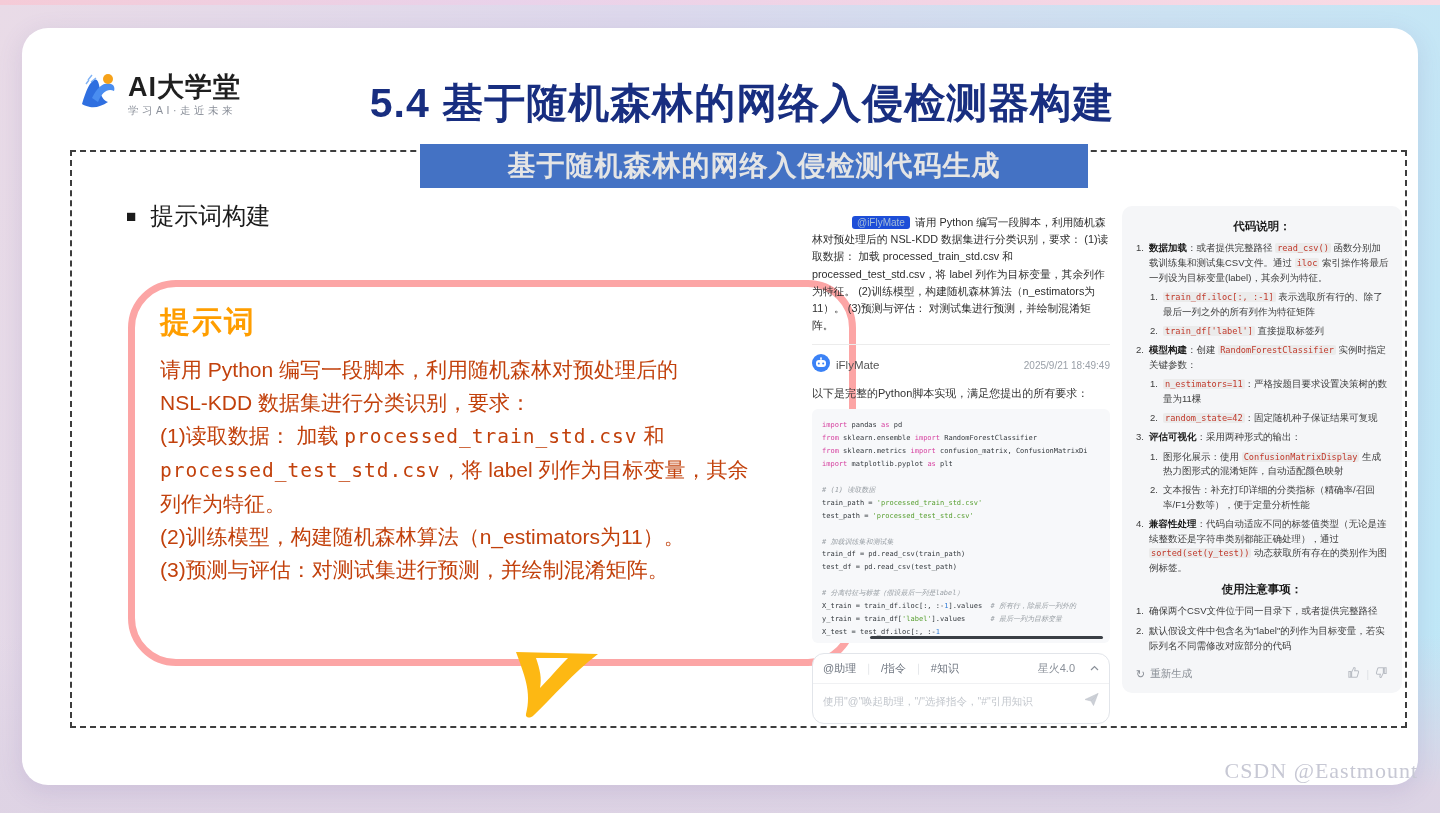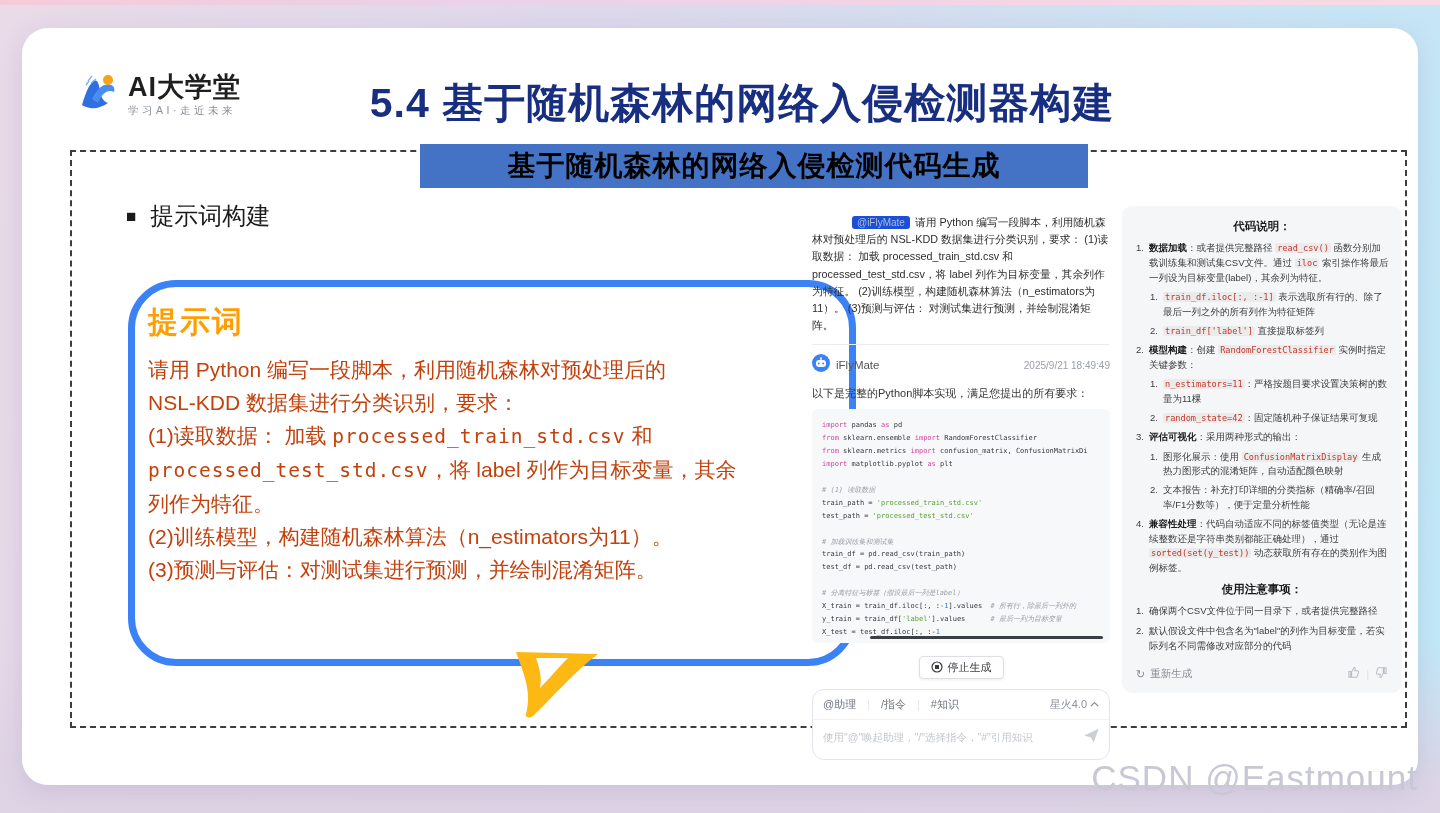--- a/index.html
+++ b/index.html
@@ -11,39 +11,39 @@
       linear-gradient(to bottom, rgba(224,214,230,0) 78%, rgba(222,211,228,.95) 97%),
       linear-gradient(106deg, #e9dbe7 0%, #ddd8ec 38%, #cce2f2 70%, #bfe9f8 100%);
   }
   .top-strip{ position:absolute; left:0; top:0; width:1440px; height:5px;
     background:linear-gradient(to right,#f5cbd7,#e9d2ea 35%,#f3d4e4 65%,#f9dbe4); }
 
   .card{ position:absolute; left:22px; top:28px; width:1396px; height:757px;
     background:#ffffff; border-radius:26px; box-shadow:0 6px 24px rgba(110,95,160,.16); }
 
   
-  .logo{ position:absolute; left:56px; top:44px; display:flex; align-items:center; gap:8px; }
+  .logo{ position:absolute; left:56px; top:44px; display:flex; align-items:flex-start; gap:8px; }
   .logo-txt .logo-title{ font-size:27px; font-weight:bold; color:#1f1f1f; letter-spacing:1px; line-height:30px; }
   .logo-txt .logo-sub{ font-size:10.5px; color:#8a8f99; letter-spacing:3.5px; margin-top:2px; }
 
   
   .title{ position:absolute; left:300px; top:48px; width:840px; text-align:center;
     font-size:41px; font-weight:bold; color:#182e80; letter-spacing:1px; }
   .banner{ position:absolute; left:398px; top:116px; width:668px; height:44px; background:#4472c4;
-    color:#000000; font-size:28px; font-weight:bold; text-align:center; line-height:44px; letter-spacing:1px; z-index:3; }
+    color:#e5e5e5; font-size:28px; font-weight:bold; text-align:center; line-height:44px; letter-spacing:1px; z-index:3; }
 
   .dashed-box{ position:absolute; left:48px; top:122px; width:1337px; height:578px;
     border:2px dashed #3d3d3d; z-index:1; }
 
   .bullet-head{ position:absolute; left:104px; top:172px; font-size:24px; color:#1b1b1b; z-index:2; }
   .bullet-head .sq{ font-size:17px; margin-right:14px; position:relative; top:-2px; }
 
   
   .bubble{ position:absolute; left:106px; top:252px; width:728px; height:386px;
-    border:7px solid #3b82f6; border-radius:48px; background:#fff; z-index:2; padding:13px 13px; }
+    border:7px solid #fca5a5; border-radius:48px; background:#fff; z-index:2; padding:13px 25px; }
   .bubble-title{ font-size:30px; font-weight:bold; color:#ff9e00; letter-spacing:2px; margin:2px 0 10px 0; }
   .bubble-line{ font-size:21px; color:#c2410c; line-height:33px; white-space:nowrap; }
   .sg-m{ font-family:"DejaVu Sans Mono","Liberation Mono",monospace; letter-spacing:1px; font-size:.93em; }
   .bubble-tail{ position:absolute; left:480px; top:624px; z-index:4; }
 
   
   .chat{ position:absolute; left:790px; top:186px; width:298px; z-index:2; }
   .msg-user{ font-size:10.8px; color:#2e2e2e; line-height:17.2px; }
   .user-tag{ background:#1d4ed8; color:#a3bcd8; border-radius:3px; padding:1px 5px; margin-right:5px; font-size:10px;margin-left:40px; }
   .chat-divider{ border-top:1px solid #ececec; margin:10px 0 0 0; }
@@ -62,21 +62,21 @@
 
   .stop-wrap{ text-align:center; margin-top:13px; }
   .stop-btn{ display:inline-flex; align-items:center; gap:5px; background:#fff; border:1px solid #dcdfe4;
     border-radius:4px; padding:3px 11px; font-size:11px; color:#3a3a3a; box-shadow:0 1px 3px rgba(0,0,0,.07); cursor:pointer;
     font-family:inherit; }
 
   .inputbox{ margin-top:10px; border:1px solid #e2e5ea; border-radius:12px; background:#fff; }
   .input-row1{ display:flex; align-items:center; padding:7px 10px; font-size:11px; color:#6f7680; border-bottom:1px solid #f0f1f3; }
   .input-chip{ cursor:pointer; }
   .chip-sep{ color:#dcdfe3; margin:0 7px; }
-  .model-select{ margin-left:auto; display:flex; align-items:flex-start; gap:3px; color:#8a9099; cursor:pointer; }
+  .model-select{ margin-left:auto; display:flex; align-items:flex-start; gap:15px; color:#8a9099; cursor:pointer; }
   .input-row2{ display:flex; align-items:center; padding:8px 10px 13px 10px; }
   .chat-input{ flex:1; border:none; outline:none; font-size:10.5px; color:#333; font-family:inherit; }
   .chat-input::placeholder{ color:#c3c7cd; }
 
   
   .explain{ position:absolute; left:1100px; top:178px; width:280px; height:487px; background:#f5f6f8;
     border-radius:10px; padding:13px 12px 8px 12px; z-index:2; display:flex; flex-direction:column; }
   .explain-scroll{ flex:1; overflow:hidden; }
   .exp-h{ font-size:11.5px; font-weight:bold; color:#141414; margin:6px 0 7px 0;text-align:center; }
   .exp-h:first-child{ margin-top:0; }
@@ -86,21 +86,21 @@
   .exp-body{ flex:1; }
   .sg-b{ font-weight:bold; color:#1a1a1a; }
   .sg-c{ font-family:"DejaVu Sans Mono","Liberation Mono",monospace; font-size:8.6px; color:#c0392b;
     background:#ebebeb; border-radius:2px; padding:0 2px; }
   .explain-footer{ display:flex; align-items:center; margin-top:6px; padding:4px 2px 2px 2px; }
   .regen{ display:flex; align-items:center; gap:5px; font-size:10.5px; color:#8a8f96; cursor:pointer; }
   .refresh-icon{ font-size:11px; }
   .thumbs{ margin-left:auto; display:flex; align-items:center; gap:6px; color:#c3c7cc; }
   .thumb-sep{ color:#dcdfe3; font-size:10px; }
 
-  .watermark{ position:absolute; right:22px; top:758px; font-size:35px; color:#c7c8d4; letter-spacing:1px; }
+  .watermark{ position:absolute; right:22px; top:758px; font-size:22px; color:#c7c8d4; letter-spacing:1px;font-family:Liberation Serif, serif; }
 </style>
 </head>
 <body>
 
 <div class="stage">
   <div class="top-strip"></div>
 
   <div class="card">
 
     <div class="logo">
@@ -179,31 +179,20 @@
             <div class="code-line"><span class="sg-t">test_df = pd.read_csv(test_path)</span></div>
             <div class="code-line">&nbsp;</div>
             <div class="code-line"><span class="sg-com"># 分离特征与标签（假设最后一列是label）</span></div>
             <div class="code-line"><span class="sg-t">X_train = train_df.iloc[:, :-</span><span class="sg-num">1</span><span class="sg-t">].values  </span><span class="sg-com"># 所有行，除最后一列外的</span></div>
             <div class="code-line"><span class="sg-t">y_train = train_df[</span><span class="sg-str">'label'</span><span class="sg-t">].values      </span><span class="sg-com"># 最后一列为目标变量</span></div>
             <div class="code-line"><span class="sg-t">X_test = test_df.iloc[:, :-</span><span class="sg-num">1</span></div>
           </div>
         <div class="code-scrollbar"></div>
       </div>
 
-      <div class="stop-wrap">
-        <button class="stop-btn">
-          <span>
-            <svg width="12" height="12" viewBox="0 0 12 12">
-              <circle cx="6" cy="6" r="5" fill="none" stroke="#3a3a3a" stroke-width="1.2"></circle>
-              <rect x="4" y="4" width="4" height="4" fill="#3a3a3a"></rect>
-            </svg>
-          </span>
-          <span>停止生成</span>
-        </button>
-      </div>
 
       <div class="inputbox">
         <div class="input-row1">
           <span class="input-chip">@助理</span>
           <span class="chip-sep">｜</span>
           <span class="input-chip">/指令</span>
           <span class="chip-sep">｜</span>
           <span class="input-chip">#知识</span>
           <span class="model-select">
             <span>星火4.0</span>

